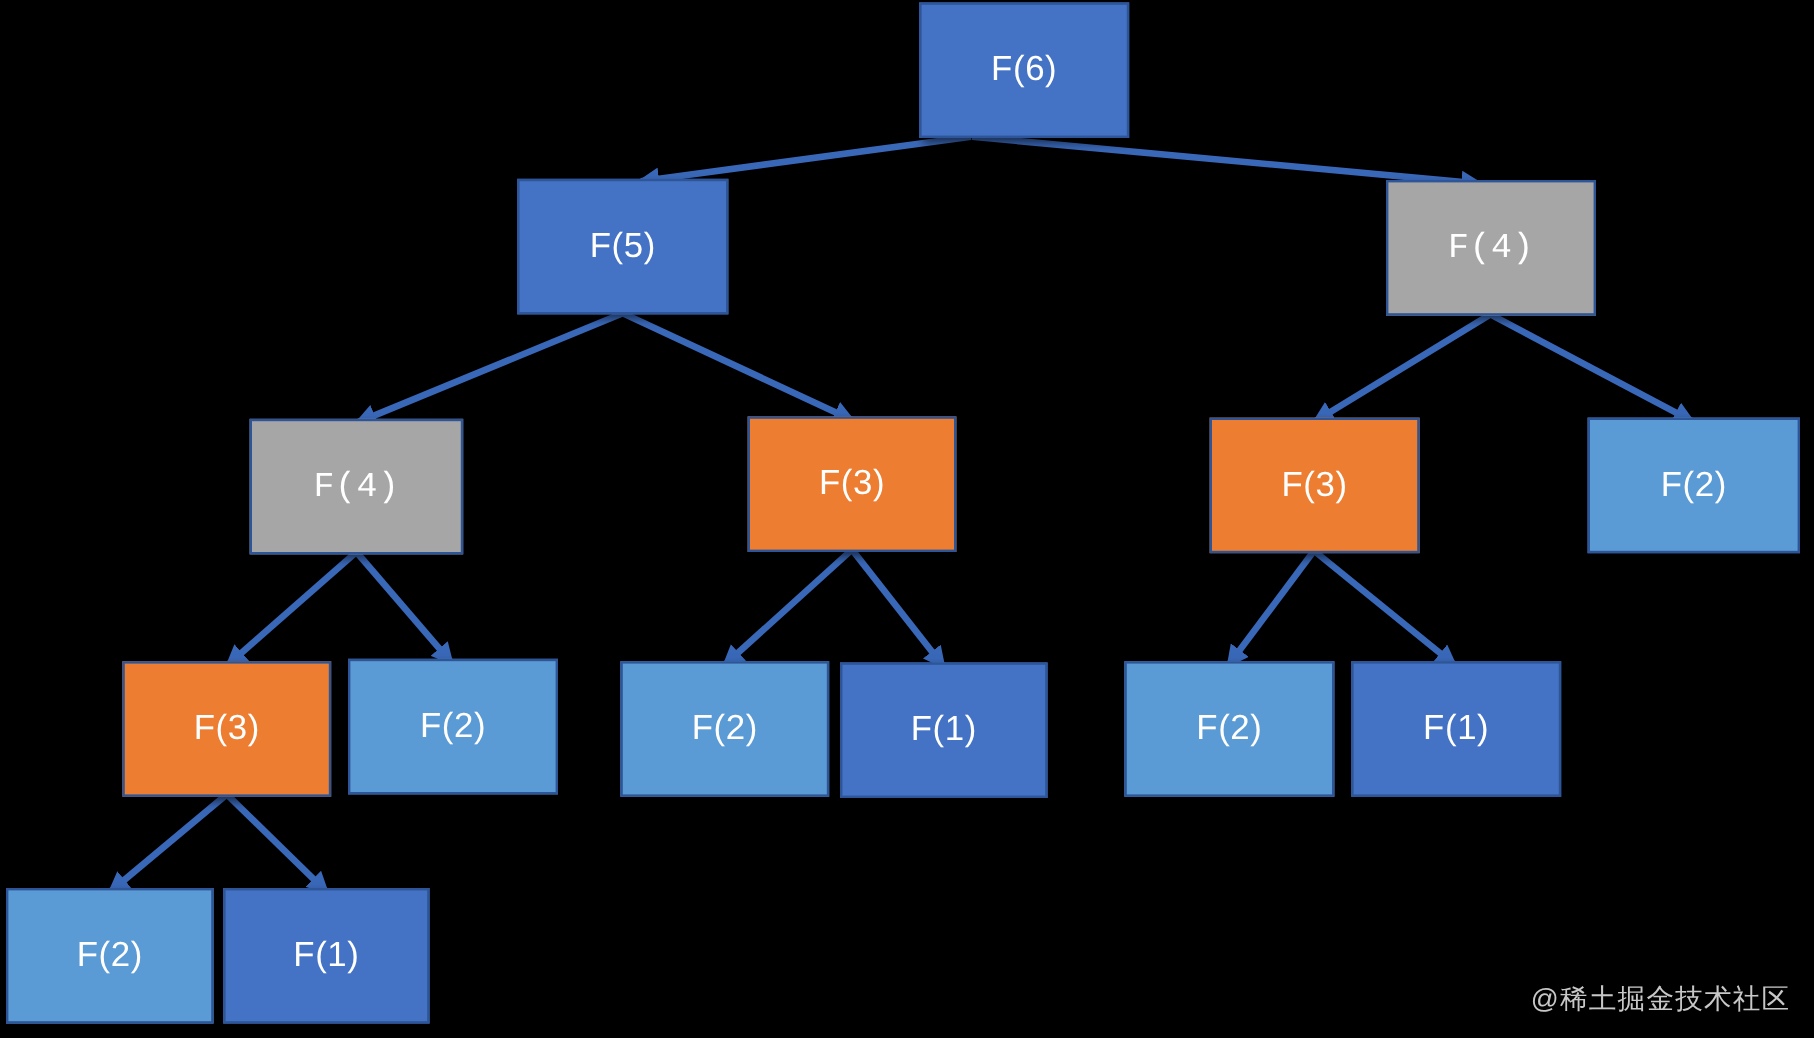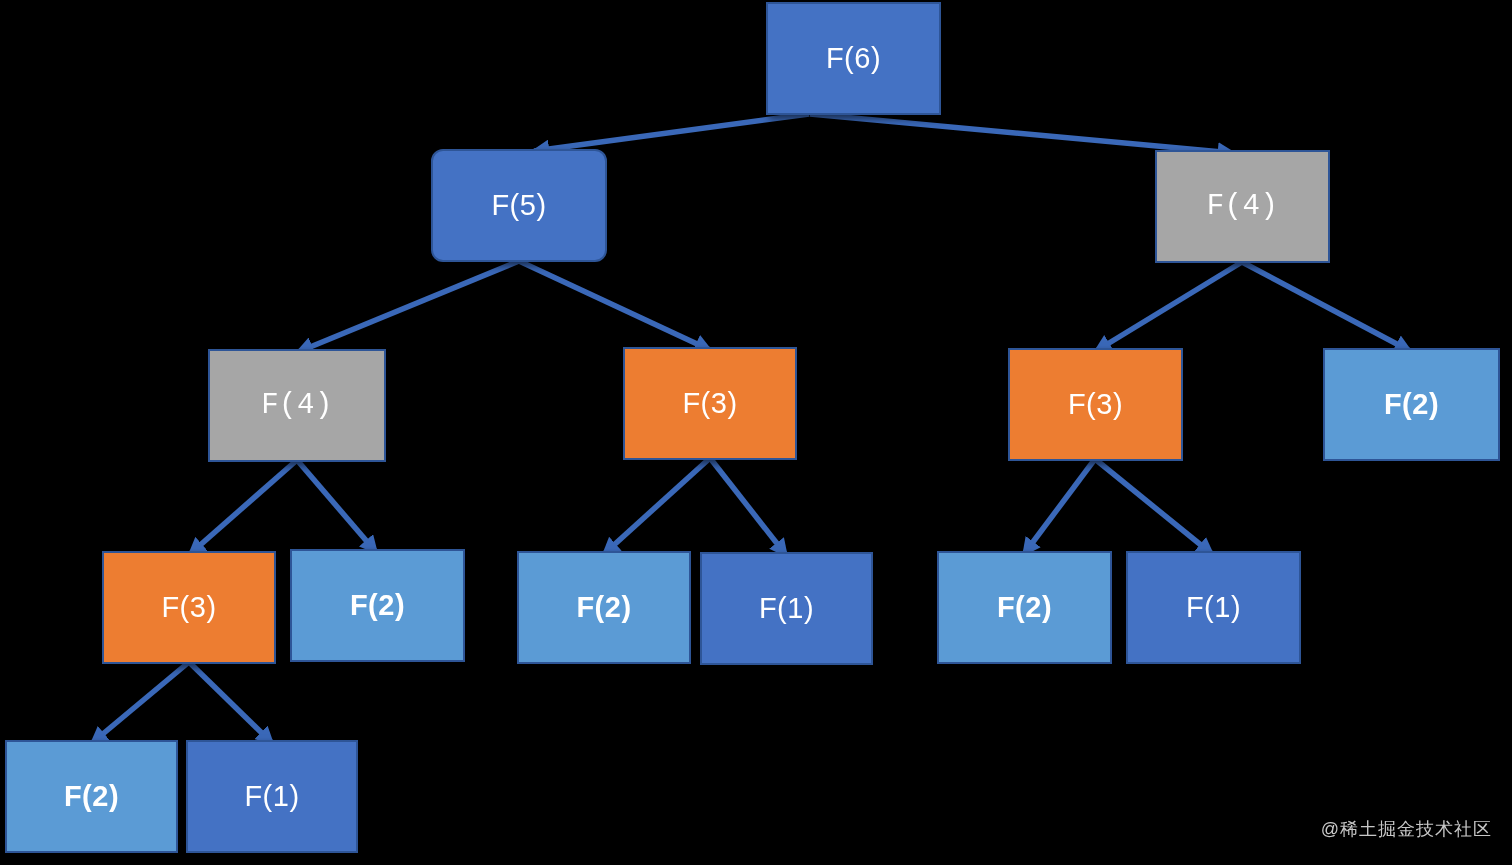--- a/index.html
+++ b/index.html
@@ -16,25 +16,25 @@
   .edges{position:absolute; left:0; top:0; width:1512px; height:865px;}
   .edge{stroke:var(--edge); stroke-width:5.5; fill:none;}
   .arrowhead{fill:var(--edge);}
   .node{
     position:absolute; display:flex; align-items:center; justify-content:center;
     color:var(--node-text); font-size:29px; font-weight:400; letter-spacing:0.5px;
     border:2.5px solid var(--node-border); box-sizing:border-box;
     box-shadow:3px 4px 7px rgba(0,0,0,0.55);
   }
   .node.blue{background:var(--node-blue);}
-  .node.light_blue{background:var(--node-light-blue);font-weight:bold;}
+  .node.light_blue{background:var(--node-light-blue);}
   .node.gray{background:var(--node-gray);font-family:Liberation Mono, monospace;}
   .node.orange{background:var(--node-orange);}
   .watermark{
-    position:absolute; right:20px; top:817px; font-size:18px;
+    position:absolute; right:20px; top:817px; font-size:23px;
     color:var(--watermark-color); opacity:0.92; letter-spacing:1px;
     text-shadow:0 0 2px rgba(0,0,0,0.6);
   }
 </style>
 </head>
 <body>
 
 <div class="canvas">
 
   <svg class="edges" viewBox="0 0 1512 865" xmlns="http://www.w3.org/2000/svg">
@@ -53,21 +53,21 @@
     <line class="edge" x1="297" y1="460" x2="376" y2="552" marker-end="url(#arrow)"></line>
     <line class="edge" x1="710" y1="458" x2="604" y2="554" marker-end="url(#arrow)"></line>
     <line class="edge" x1="710" y1="458" x2="786" y2="555" marker-end="url(#arrow)"></line>
     <line class="edge" x1="1095" y1="459" x2="1024" y2="554" marker-end="url(#arrow)"></line>
     <line class="edge" x1="1095" y1="459" x2="1212" y2="554" marker-end="url(#arrow)"></line>
     <line class="edge" x1="189" y1="662" x2="92" y2="743" marker-end="url(#arrow)"></line>
     <line class="edge" x1="189" y1="662" x2="272" y2="743" marker-end="url(#arrow)"></line>
   </svg>
 
   <div class="node blue" style="left:722px;  top:2px;   width:175px; height:113px;margin-left:44px;">F(6)</div>
-  <div class="node blue" style="left:431px;  top:149px; width:176px; height:113px;border-radius:12px;">F(5)</div>
+  <div class="node blue" style="left:431px;  top:149px; width:176px; height:113px;">F(5)</div>
   <div class="node gray" style="left:1155px; top:150px; width:175px; height:113px;">F(4)</div>
   <div class="node gray" style="left:208px;  top:349px; width:178px; height:113px;">F(4)</div>
   <div class="node orange" style="left:623px;  top:347px; width:174px; height:113px;">F(3)</div>
   <div class="node orange" style="left:1008px; top:348px; width:175px; height:113px;">F(3)</div>
   <div class="node light_blue" style="left:1323px; top:348px; width:177px; height:113px;">F(2)</div>
   <div class="node orange" style="left:102px;  top:551px; width:174px; height:113px;">F(3)</div>
   <div class="node light_blue" style="left:290px;  top:549px; width:175px; height:113px;">F(2)</div>
   <div class="node light_blue" style="left:517px;  top:551px; width:174px; height:113px;">F(2)</div>
   <div class="node blue" style="left:700px;  top:552px; width:173px; height:113px;">F(1)</div>
   <div class="node light_blue" style="left:937px;  top:551px; width:175px; height:113px;">F(2)</div>

